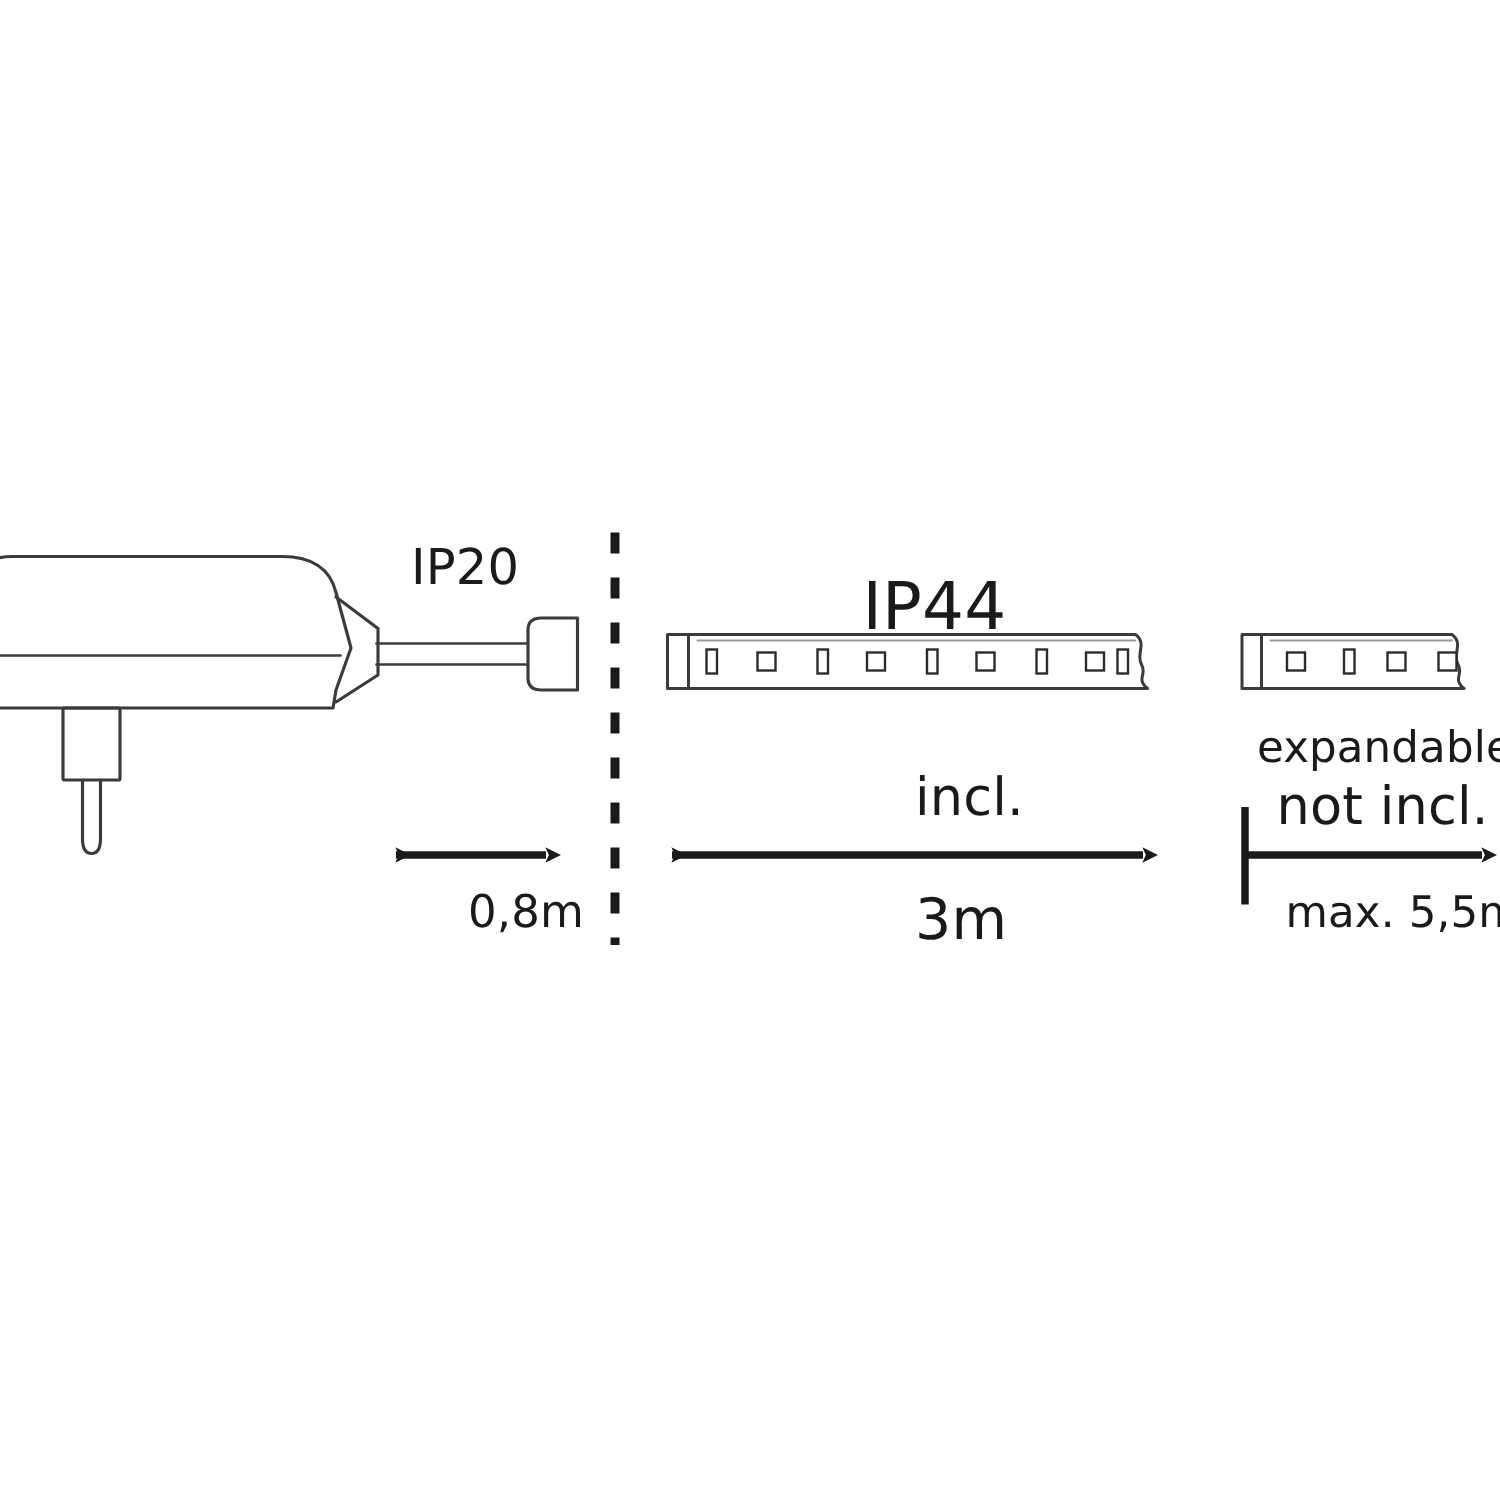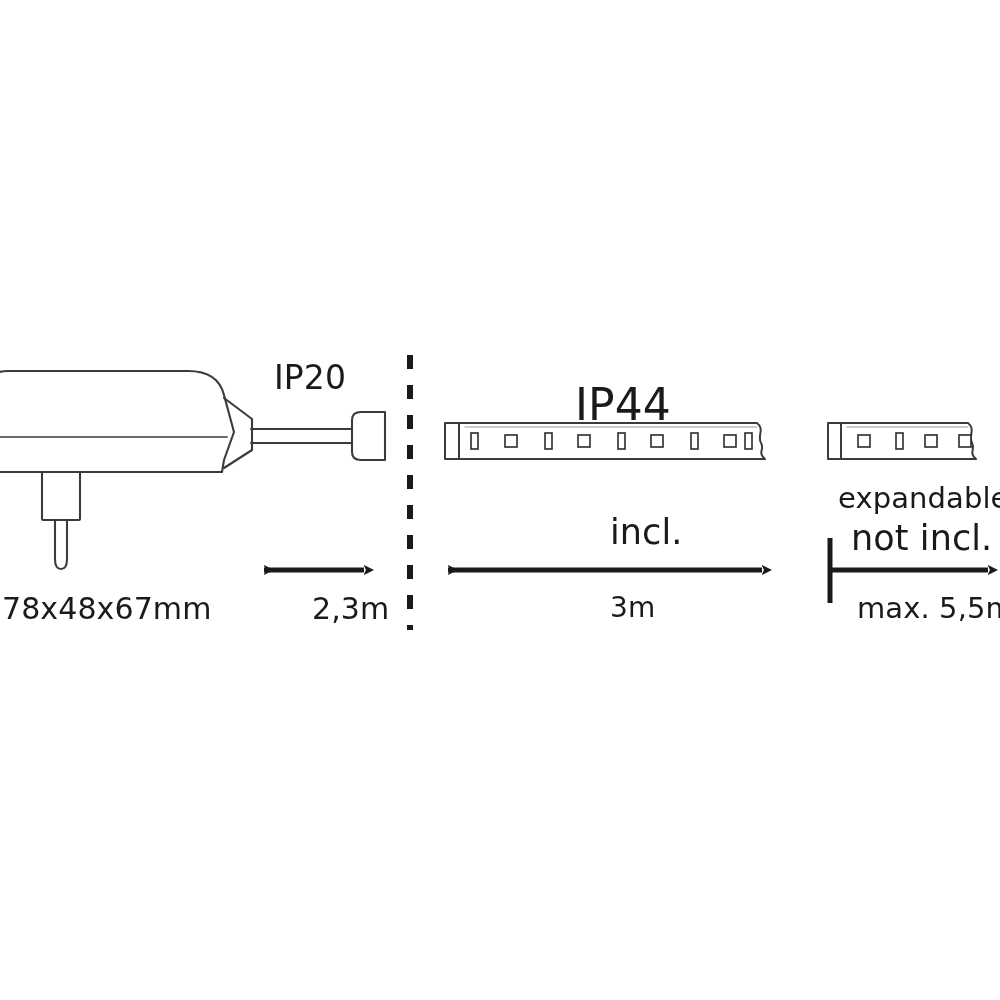--- a/index.html
+++ b/index.html
@@ -42,21 +42,21 @@
     color: #1a1a1a;
     line-height: 1.12;
     letter-spacing: 0.1px;
   }
 
   .t-ip20   { left: 274px; top: 360px;  font-size: 33px; }
   .t-ip44   { left: 575px; top: 380px;  font-size: 44px; }
   .t-dims   { left: 2px;   top: 592px;  font-size: 30px; }
   .t-15m    { left: 312px; top: 592px;  font-size: 30px; }
   .t-incl   { left: 610px; top: 513px;  font-size: 35px; }
-  .t-3m     { left: 610px; top: 592px;  font-size: 28px; }
+  .t-3m     { left: 610px; top: 592px;  font-size: 38px; }
   .t-exp    { left: 838px; top: 482px;  font-size: 29px; }
   .t-notinc { left: 851px; top: 519px;  font-size: 35px; }
   .t-max    { left: 857px; top: 592px;  font-size: 29px; }
 </style>
 </head>
 <body>
 
 <div id="diagram-root">
 
   <svg class="canvas" viewBox="0 0 1000 1000" xmlns="http://www.w3.org/2000/svg">
@@ -163,23 +163,22 @@
 
     <g>
       <line x1="830" y1="538" x2="830" y2="603" stroke="#1a1a1a" stroke-width="5"></line>
       <line x1="830" y1="570" x2="988" y2="570" stroke="#1a1a1a" stroke-width="5" marker-end="url(#ahR)"></line>
     </g>
 
   </svg>
 
   <div class="label t-ip20">IP20</div>
 
-  <div class="label t-dims">78x48x67mm</div>
 
-  <div class="label t-15m">2,3m</div>
+  <div class="label t-15m">0,8m</div>
 
   <div class="label t-ip44">IP44</div>
 
   <div class="label t-incl">incl.</div>
 
   <div class="label t-3m">3m</div>
 
   <div class="label t-exp">expandable</div>
 
   <div class="label t-notinc">not incl.</div>

